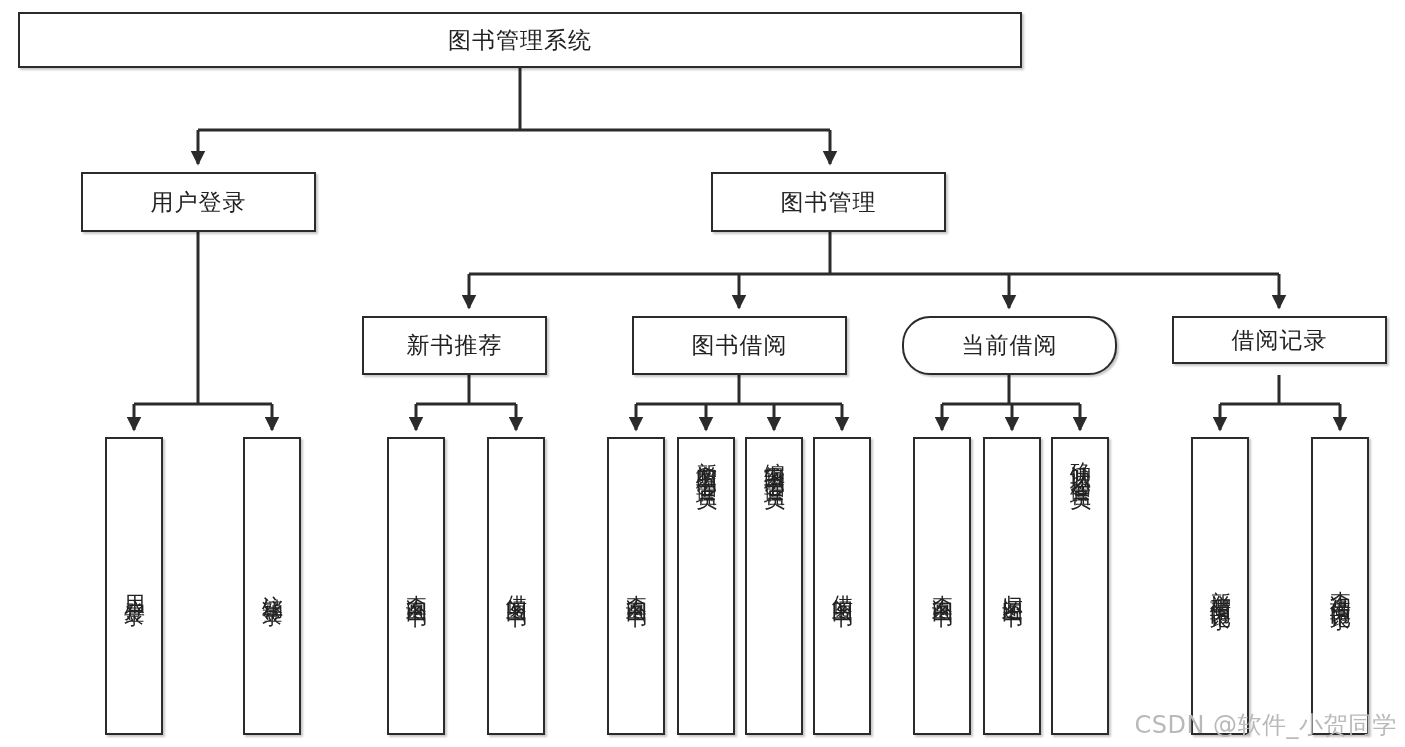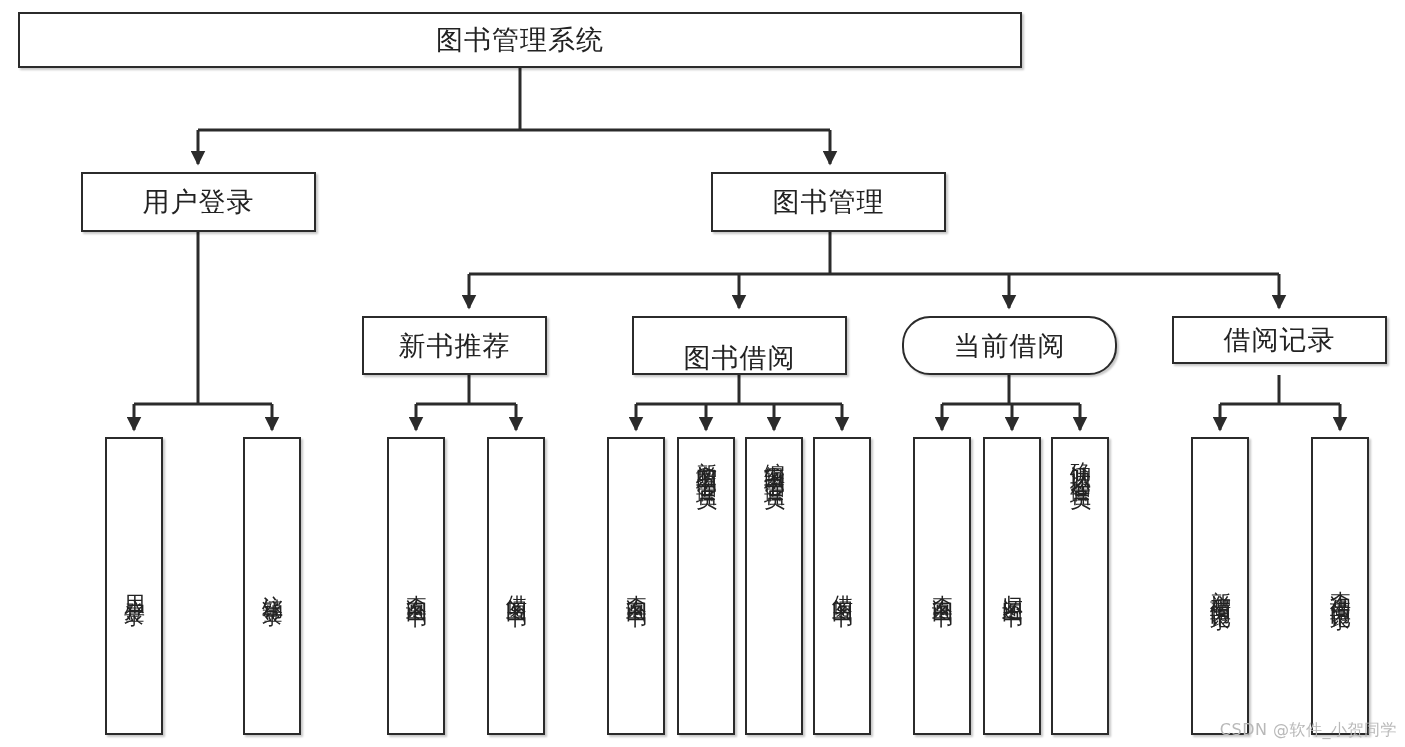--- a/index.html
+++ b/index.html
@@ -22,21 +22,21 @@
     box-sizing: border-box;
     background: #ffffff;
     border: 2px solid #2b2b2b;
     box-shadow: 2px 2px 2px rgba(0,0,0,0.22);
     display: flex;
     align-items: center;
     justify-content: center;
   }
   .node-label {
     color: #222222;
-    font-size: 27px;
+    font-size: 23px;
     line-height: 1.15;
     letter-spacing: 1px;
     white-space: nowrap;
     text-align: center;
   }
   .node.vertical {
     align-items: flex-start;
     justify-content: center;
     padding-top: 6px;
   }
@@ -57,21 +57,21 @@
     left: 0;
     top: 0;
     width: 1405px;
     height: 747px;
     pointer-events: none;
   }
   .watermark {
     position: absolute;
     right: 8px;
     bottom: 6px;
-    font-size: 16px;
+    font-size: 24px;
     color: #b9b9b9;
     letter-spacing: 0.5px;
     white-space: nowrap;
   }
 </style>
 </head>
 <body>
 
 <div id="canvas">
 
@@ -132,21 +132,21 @@
   <div class="node" style="left:81px; top:172px; width:235px; height:60px;">
     <span class="node-label">用户登录</span>
   </div>
   <div class="node" style="left:711px; top:172px; width:235px; height:60px;">
     <span class="node-label">图书管理</span>
   </div>
 
   <div class="node" style="left:362px; top:316px; width:185px; height:59px;">
     <span class="node-label">新书推荐</span>
   </div>
-  <div class="node" style="left:632px; top:316px; width:215px; height:59px;align-items:flex-end;">
+  <div class="node" style="left:632px; top:316px; width:215px; height:59px;">
     <span class="node-label">图书借阅</span>
   </div>
   <div class="node" style="left:902px; top:316px; width:215px; height:59px;border-radius:28px;">
     <span class="node-label">当前借阅</span>
   </div>
   <div class="node" style="left:1172px; top:316px; width:215px; height:48px;">
     <span class="node-label">借阅记录</span>
   </div>
 
   <div class="node vertical centered" style="left:105px; top:437px; width:58px; height:298px;">

